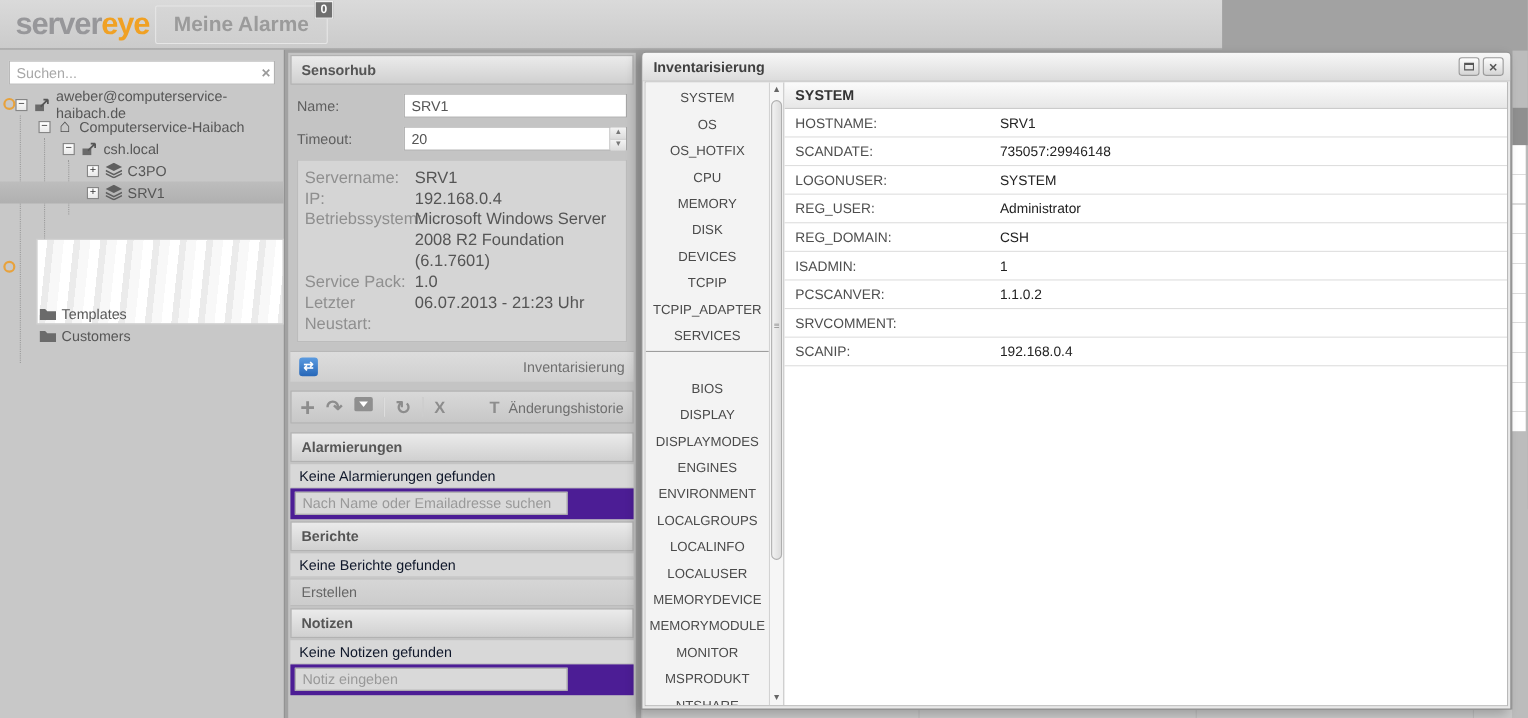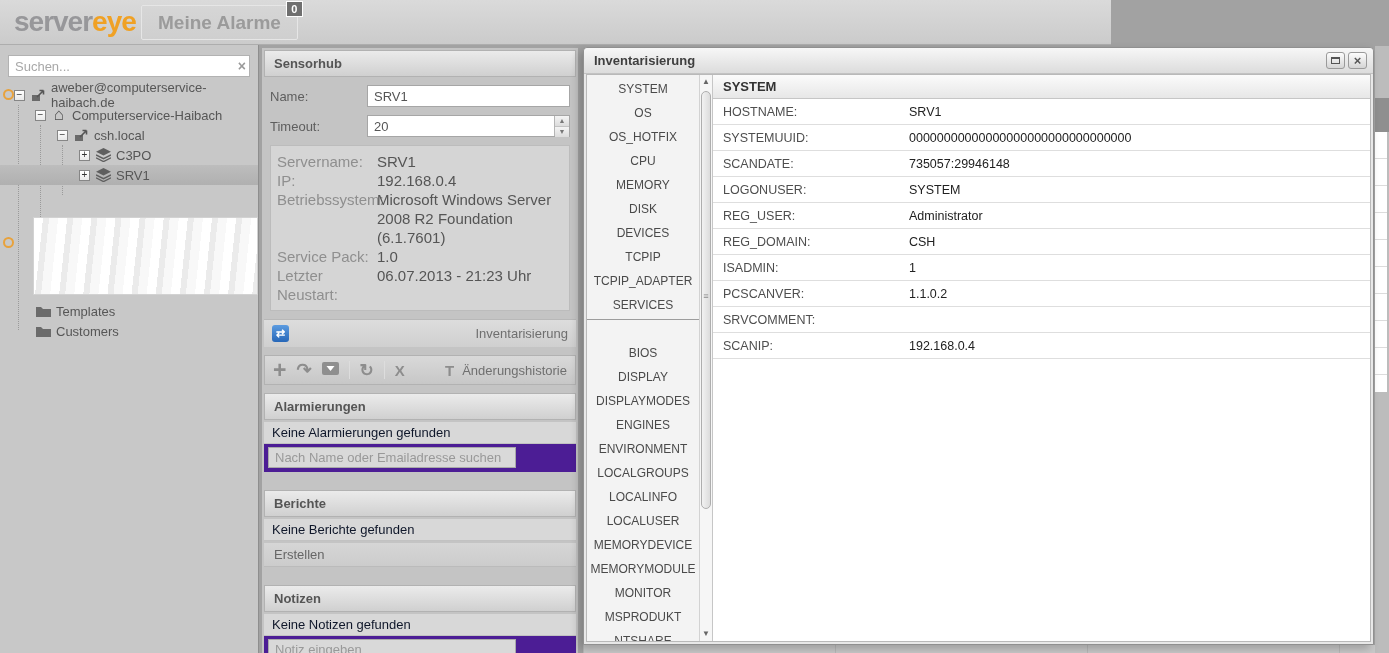--- a/index.html
+++ b/index.html
@@ -79,21 +79,21 @@
   .tb-T { font-size:15px; font-weight:bold; color:#8d8d8d; cursor:pointer; }
   .tb-hist { font-size:13px; color:#6f6f6f; cursor:pointer; }
   .list-empty { margin-top:2px; background:#d8d8d8; color:#0f172a; font-size:13px; height:22px;
     line-height:22px; padding-left:8px; border-bottom:1px solid #c2c2c2; }
   .row-input-wrap { background:#4c1d95; padding:3px 0 4px 4px; }
   .row-input { width:248px; height:21px; border:1px solid #a9a9a9; background:#d9d9d9;
     font-family:inherit; font-size:13px; color:#777; padding:0 6px; }
   .row-input::placeholder { color:#999; }
   .create-row { margin-top:2px; background:linear-gradient(#d6d6d6,#cccccc); color:#666; font-size:13px;
     height:24px; line-height:24px; padding-left:10px; border-bottom:1px solid #bbb; cursor:pointer; }
-  .mt8 { margin-top:8px; } .mt10 { margin-top:18px; }
+  .mt8 { margin-top:8px; } .mt10 { margin-top:2px; }
 
   
   .dialog { position:absolute; left:583px; top:47px; width:791px; height:598px;
     background:#e8e8e8; border:1px solid #909090; border-radius:4px 4px 0 0;
     box-shadow:-4px 4px 10px rgba(0,0,0,.22); z-index:3; }
   .dlg-title { height:26px; background:linear-gradient(#f7f7f7,#dcdcdc); border-bottom:1px solid #c2c2c2;
     border-radius:4px 4px 0 0; display:flex; align-items:center; padding:0 6px 0 10px; }
   .dlg-title-text { font-size:13px; font-weight:bold; color:#3f3f3f; }
   .dlg-btns { margin-left:auto; display:flex; gap:3px; }
   .dlg-btn { width:19px; height:17px; border:1px solid #9a9a9a; border-radius:3px;
@@ -202,21 +202,21 @@
             <path d="M0 7.5 L8 11.5 L16 7.5" fill="none" stroke="#5f5f5f" stroke-width="1.5"></path>
             <path d="M0 10.5 L8 14.5 L16 10.5" fill="none" stroke="#5f5f5f" stroke-width="1.5"></path>
           </svg>
       </span>
       <span class="tree-label">SRV1</span>
     </div>
 
     <span class="alert-circle" style="top:152px;"></span>
     <div class="blur-img"></div>
 
-    <div class="tree-row lvl1" style="margin-top:116px;">
+    <div class="tree-row lvl1" style="margin-top:90px;">
       <span class="ticon">
         <svg width="15" height="12" viewBox="0 0 15 12">
             <path d="M0 2 h5 l2 2 h8 v8 h-15 z" fill="#6b6b6b"></path>
           </svg>
       </span>
       <span class="tree-label">Templates</span>
     </div>
     <div class="tree-row lvl1">
       <span class="ticon">
         <svg width="15" height="12" viewBox="0 0 15 12">
@@ -391,24 +391,20 @@
     </div>
     <div class="inv-content">
       <div class="inv-sec-header">SYSTEM</div>
       <div>
 
           <div class="inv-row">
             <span class="inv-row-label">HOSTNAME:</span>
             <span class="inv-row-value">SRV1</span>
           </div>
 
-          <div class="inv-row">
-            <span class="inv-row-label">SYSTEMUUID:</span>
-            <span class="inv-row-value">00000000000000000000000000000000</span>
-          </div>
 
           <div class="inv-row">
             <span class="inv-row-label">SCANDATE:</span>
             <span class="inv-row-value">735057:29946148</span>
           </div>
 
           <div class="inv-row">
             <span class="inv-row-label">LOGONUSER:</span>
             <span class="inv-row-value">SYSTEM</span>
           </div>

